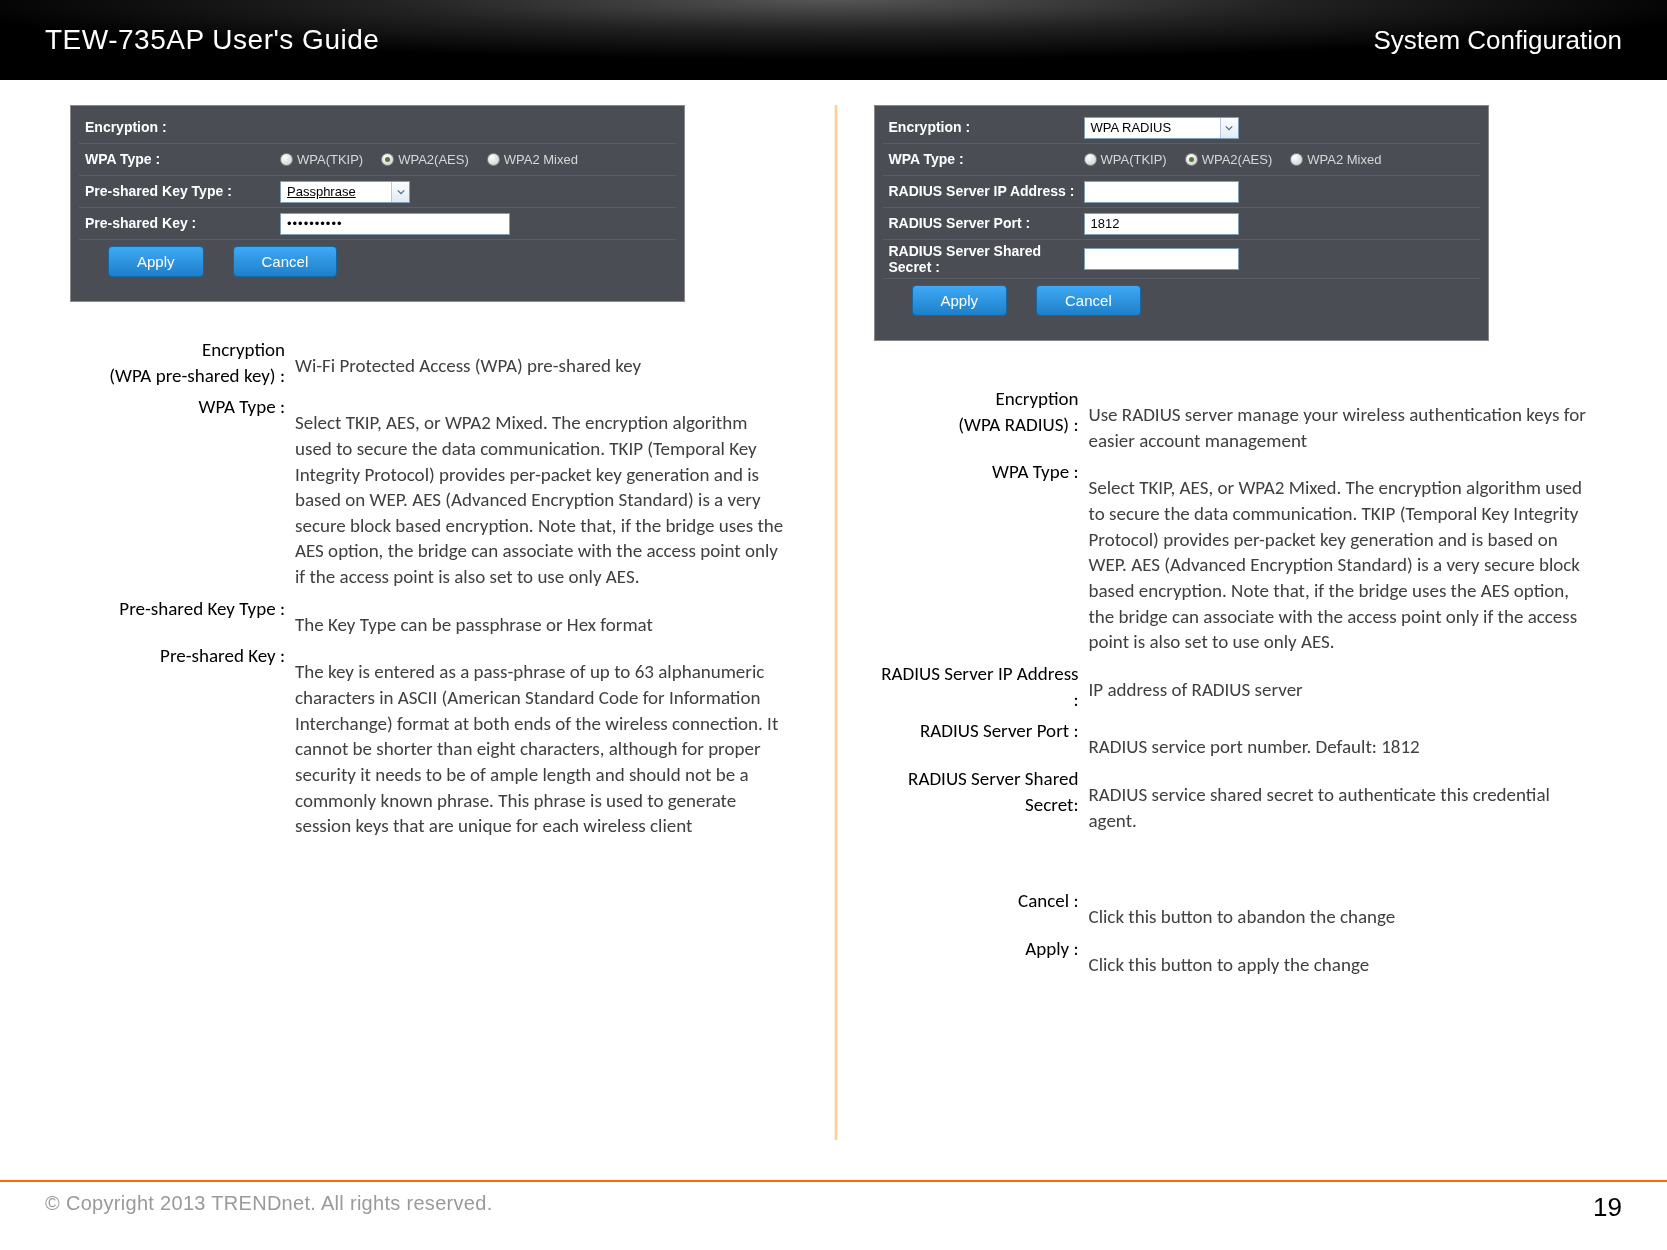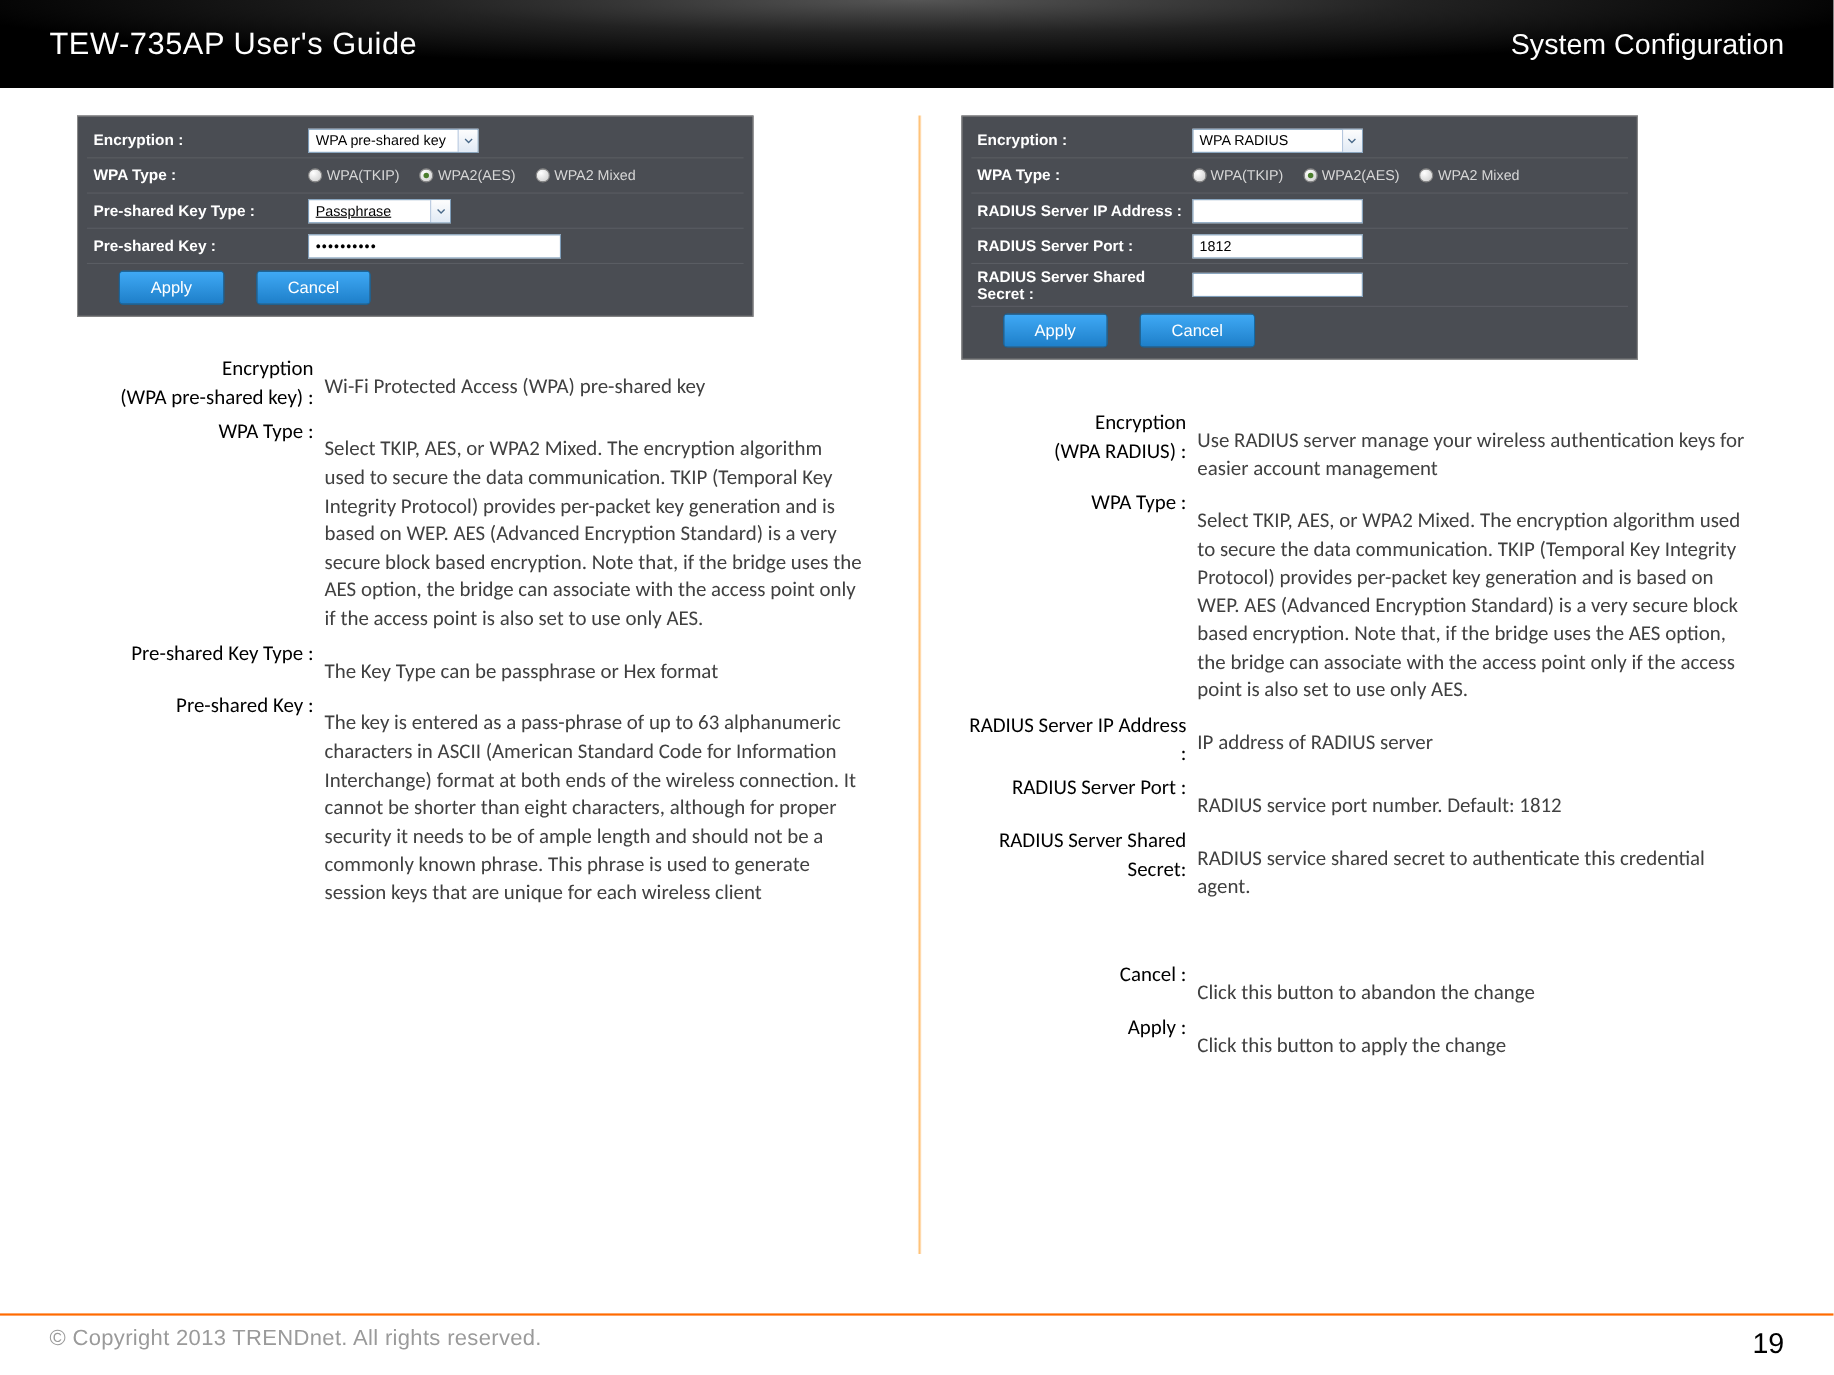--- a/index.html
+++ b/index.html
@@ -41,21 +41,21 @@
   .col {
     width: 50%;
     padding: 0 40px;
     position: relative;
   }
 
   
   .panel {
     background: #4a4d53;
     border: 1px solid #888;
-    padding: 6px 8px 10px 8px;
+    padding: 6px 8px 24px 8px;
     font-family: Arial, sans-serif;
   }
   .panel-row {
     display: flex;
     align-items: center;
     min-height: 32px;
     border-bottom: 1px solid #5a5d63;
     padding: 3px 6px;
   }
   .panel-row:last-of-type { border-bottom: none; }
@@ -149,21 +149,21 @@
   .col-right .def-list { margin-top: 45px; }
   .col-right .def-list.secondary { margin-top: 55px; }
   .col-right .def-term { width: 215px; }
 
   
   .footer {
     position: absolute;
     bottom: 0;
     left: 0;
     right: 0;
-    height: 56px;
+    height: 70px;
     border-top: 2px solid #ff6a00;
     padding: 10px 45px 0 45px;
     display: flex;
     justify-content: space-between;
     align-items: flex-start;
   }
   .footer-left { color: #9a9a9a; font-size: 20px; font-family: Arial, sans-serif; letter-spacing: 0.3px; }
   .footer-right { color: #000; font-size: 26px; font-family: Arial, sans-serif; }
 </style>
 </head>
@@ -175,30 +175,20 @@
 </div>
 
 <div class="page-body">
   <div class="divider"></div>
 
   <div class="col">
 
     <div class="panel" style="width:615px;">
       <div class="panel-row">
         <div class="panel-label">Encryption :</div>
-        <div class="panel-controls">
-          <div class="select-box" style="width:155px;">
-            <span class="sel-text">WPA pre-shared key</span>
-            <span class="sel-btn">
-                <svg viewBox="0 0 10 10">
-                  <path d="M1 3 L5 7 L9 3" fill="none" stroke="#4a6a8a" stroke-width="1.5"></path>
-                </svg>
-              </span>
-          </div>
-        </div>
       </div>
       <div class="panel-row">
         <div class="panel-label">WPA Type :</div>
         <div class="panel-controls">
           <div class="radio-group">
             <div class="radio-item">
                 <span class="radio-dot"></span>
                 <span>WPA(TKIP)</span>
               </div>
             <div class="radio-item">

